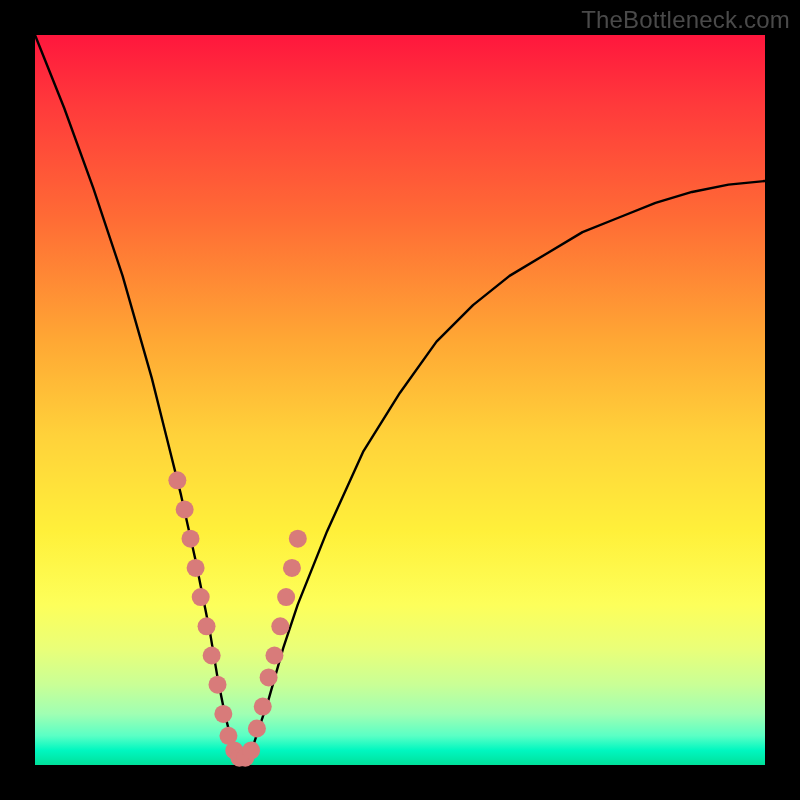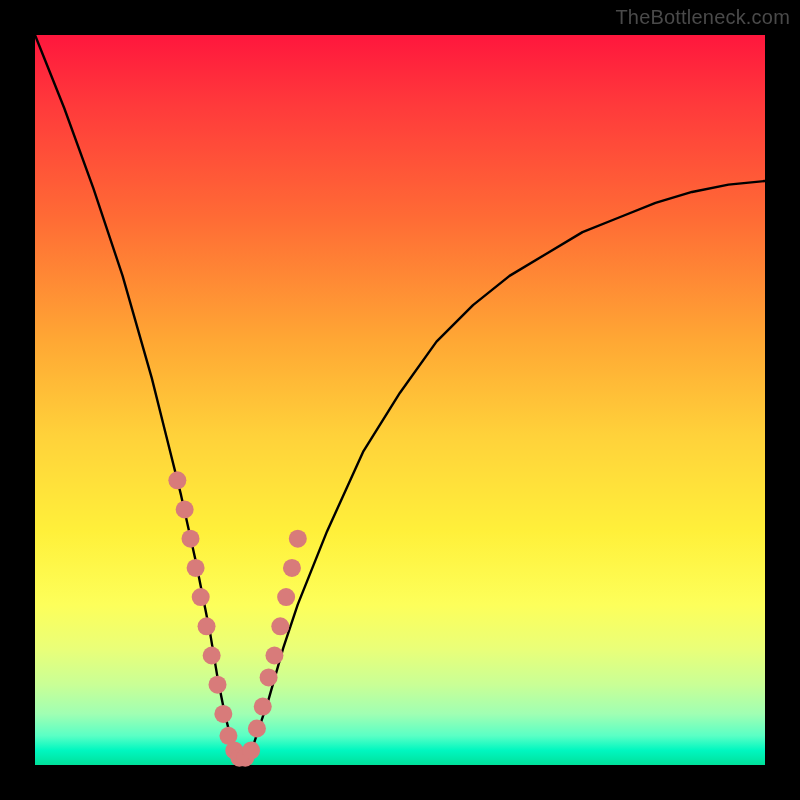--- a/index.html
+++ b/index.html
@@ -37,21 +37,21 @@
       #a0ffb3 93%,
       #5affc5 96%,
       #00f7c0 98%,
       #00e09a 100%);
   }
   .watermark {
     position: absolute;
     top: 6px;
     right: 10px;
     color: #4a4a4a;
-    font-size: 20px;
+    font-size: 24px;
     letter-spacing: 0.2px;
     font-weight: 500;
     user-select: none;
   }
   svg.curve {
     position: absolute;
     left: 0;
     top: 0;
     width: 730px;
     height: 730px;

